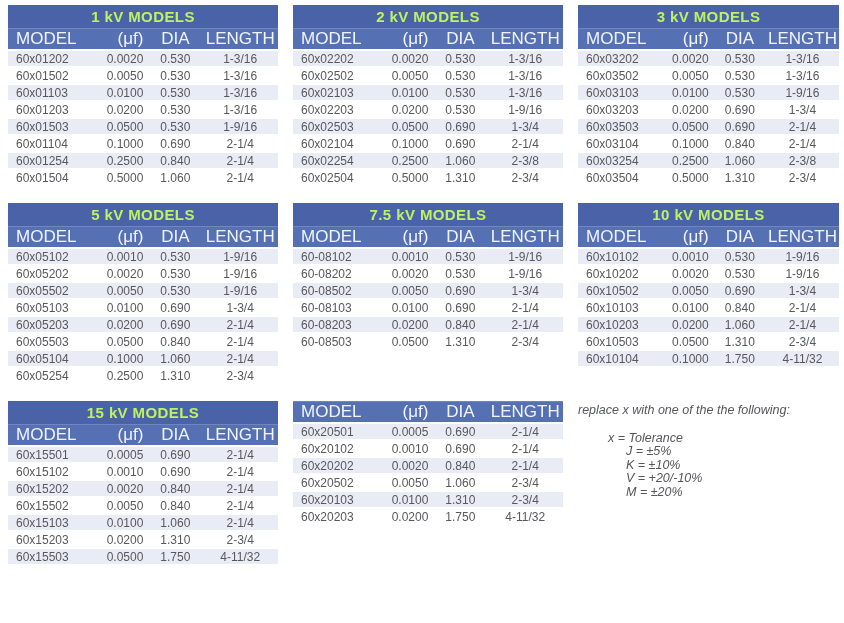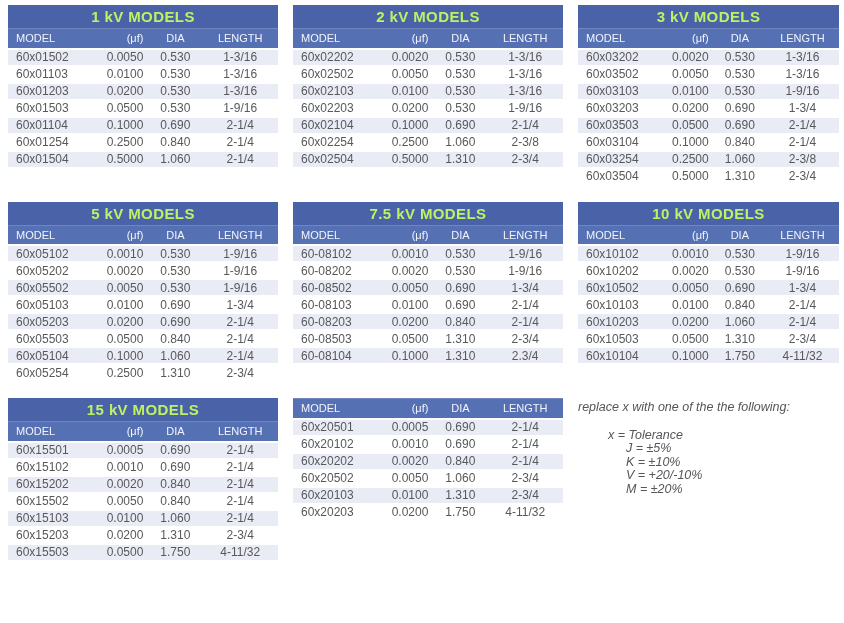--- a/index.html
+++ b/index.html
@@ -39,21 +39,21 @@
   }
   table.spec-table {
     width: 100%;
     border-collapse: collapse;
     table-layout: fixed;
   }
   .spec-table th {
     background: var(--header-blue);
     color: var(--header-text);
     font-weight: normal;
-    font-size: 11px;
+    font-size: 17px;
     height: 20px;
     padding: 0;
     border-bottom: 2px solid #ffffff;
     border-top: 1px solid #7285bf;
   }
   .spec-table td {
     font-size: 12px;
     color: var(--body-text);
     height: 17px;
     padding: 0;
@@ -90,20 +90,26 @@
       <thead>
         <tr>
             <th class="col-0">MODEL</th>
             <th class="col-1">(μf)</th>
             <th class="col-2">DIA</th>
             <th class="col-3">LENGTH</th>
           </tr>
       </thead>
       <tbody>
           <tr>
+            <td class="col-0">60x01202</td>
+            <td class="col-1">0.0020</td>
+            <td class="col-2">0.530</td>
+            <td class="col-3">1-3/16</td>
+          </tr>
+          <tr>
             <td class="col-0">60x01502</td>
             <td class="col-1">0.0050</td>
             <td class="col-2">0.530</td>
             <td class="col-3">1-3/16</td>
           </tr>
           <tr>
             <td class="col-0">60x01103</td>
             <td class="col-1">0.0100</td>
             <td class="col-2">0.530</td>
             <td class="col-3">1-3/16</td>
@@ -172,20 +178,26 @@
             <td class="col-2">0.530</td>
             <td class="col-3">1-3/16</td>
           </tr>
           <tr>
             <td class="col-0">60x02203</td>
             <td class="col-1">0.0200</td>
             <td class="col-2">0.530</td>
             <td class="col-3">1-9/16</td>
           </tr>
           <tr>
+            <td class="col-0">60x02503</td>
+            <td class="col-1">0.0500</td>
+            <td class="col-2">0.690</td>
+            <td class="col-3">1-3/4</td>
+          </tr>
+          <tr>
             <td class="col-0">60x02104</td>
             <td class="col-1">0.1000</td>
             <td class="col-2">0.690</td>
             <td class="col-3">2-1/4</td>
           </tr>
           <tr>
             <td class="col-0">60x02254</td>
             <td class="col-1">0.2500</td>
             <td class="col-2">1.060</td>
             <td class="col-3">2-3/8</td>
@@ -368,26 +380,20 @@
             <td class="col-0">60-08203</td>
             <td class="col-1">0.0200</td>
             <td class="col-2">0.840</td>
             <td class="col-3">2-1/4</td>
           </tr>
           <tr>
             <td class="col-0">60-08503</td>
             <td class="col-1">0.0500</td>
             <td class="col-2">1.310</td>
             <td class="col-3">2-3/4</td>
-          </tr>
-          <tr>
-            <td class="col-0">60-08104</td>
-            <td class="col-1">0.1000</td>
-            <td class="col-2">1.310</td>
-            <td class="col-3">2.3/4</td>
           </tr>
         </tbody>
     </table>
   </section>
 
   <section class="model-table">
     <div class="table-title">10 kV MODELS</div>
     <table class="spec-table">
       <thead>
         <tr>

